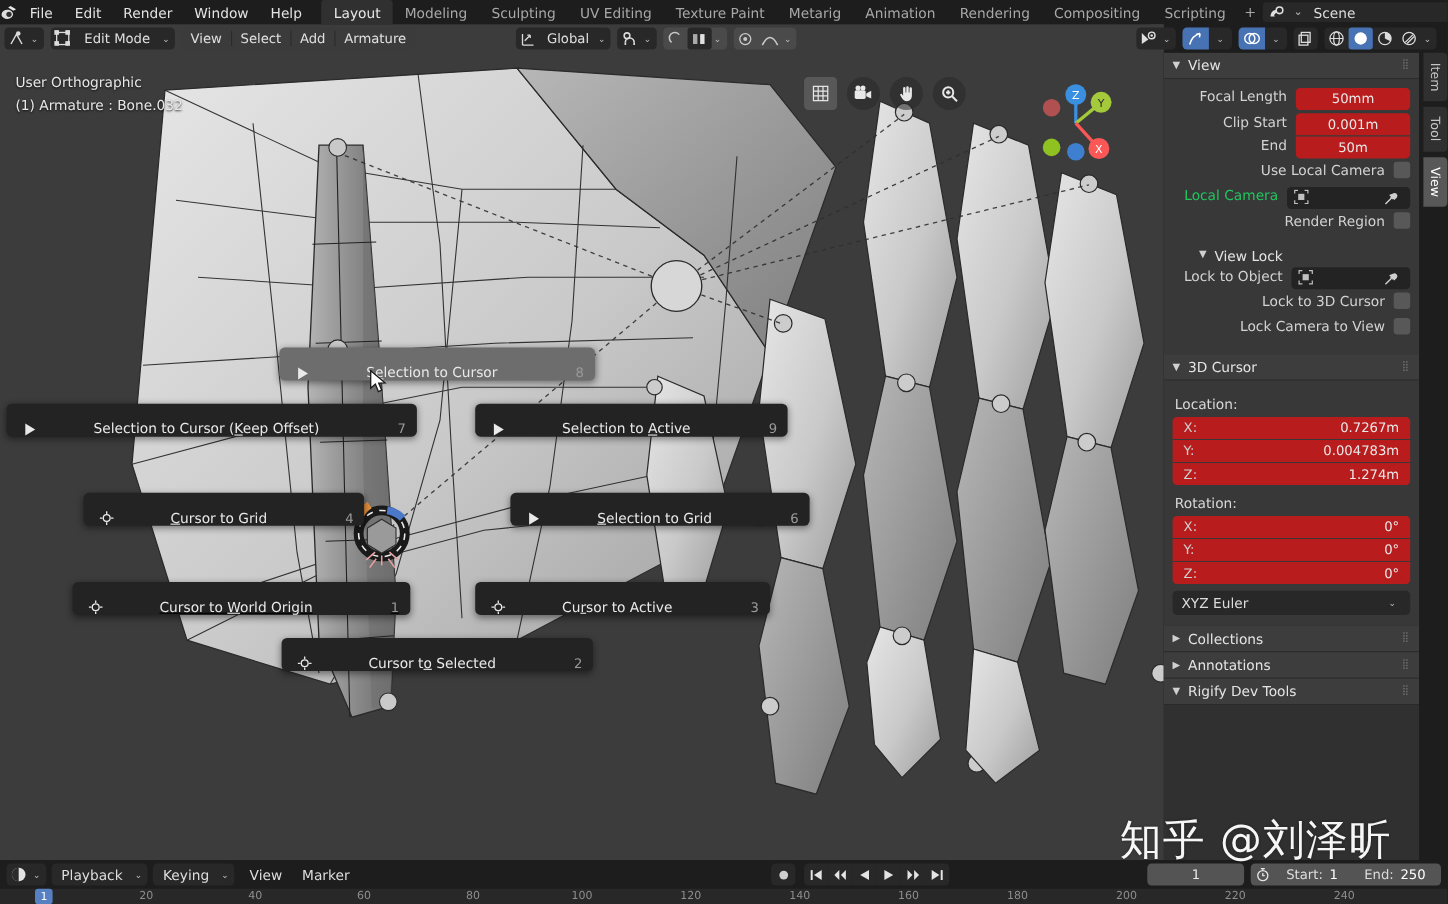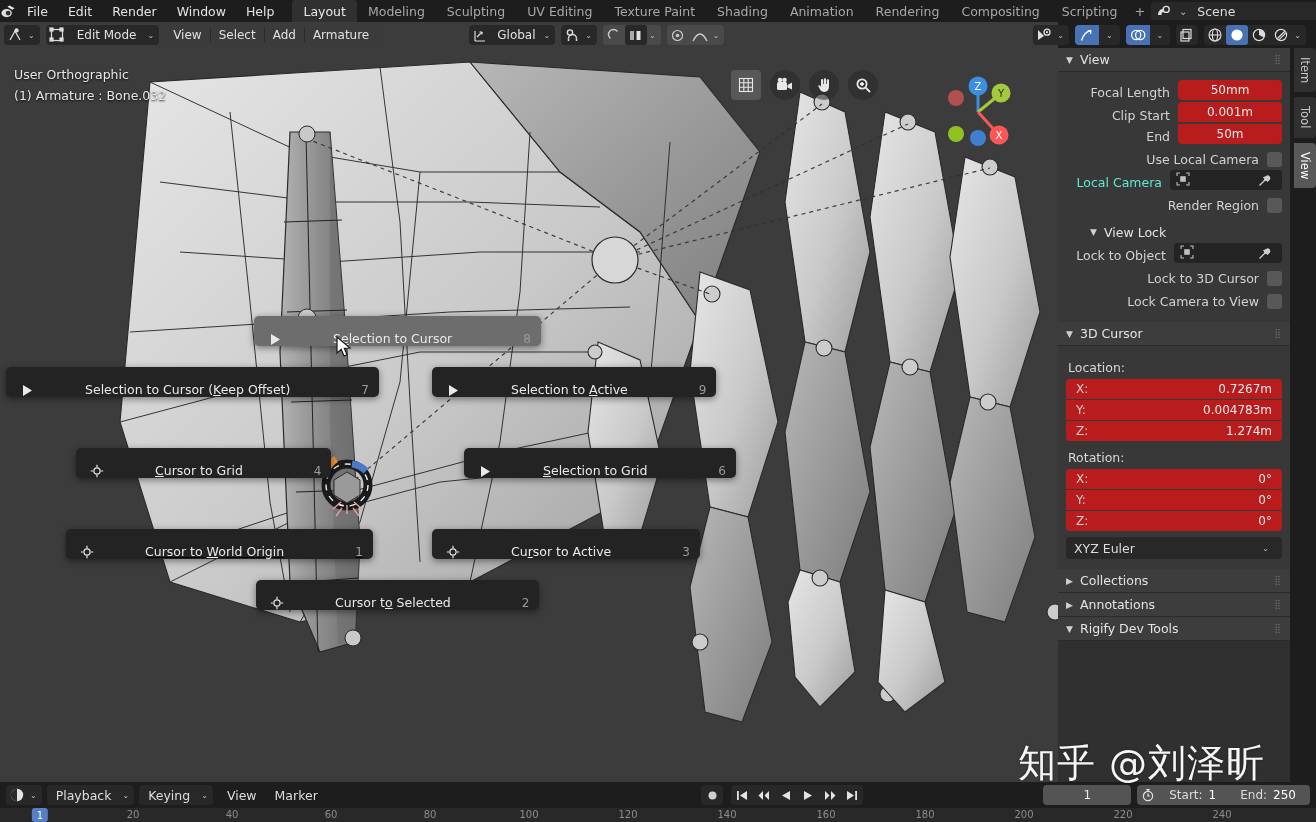--- a/index.html
+++ b/index.html
@@ -78,23 +78,23 @@
   .sbtab.active { background:#585858; color:#fff; }
 
   .phead { display:flex; align-items:center; height:24px; background:#3d3d3d;
     padding:0 8px; border-bottom:1px solid #2a2a2a; }
   .phead.sub { background:transparent; padding-left:24px; height:22px; border:none; }
   .ptri { color:#d0d0d0; font-size:9px; width:14px; }
   .ptitle { color:#e4e4e4; font-size:12.5px; }
   .grip { margin-left:auto; color:#6e6e6e; font-size:9px; letter-spacing:1px; line-height:5px;
     width:16px; text-align:right; }
   .pbody { padding:8px 8px 10px 8px; background:#383838; }
-  .row { display:flex; align-items:flex-end; margin-bottom:3px; height:20px; }
+  .row { display:flex; align-items:flex-start; margin-bottom:3px; height:20px; }
   .rlabel { color:#d3d3d3; font-size:12.5px; text-align:right; padding-right:8px; flex:0 0 auto; }
-  .rlabel.dim { color:#5eead4; }
+  .rlabel.dim { color:#22c55e; }
   .field { background:#b91c1c; border-radius:4px; height:20px; color:#e9e9e9; font-size:12px;
     display:flex; align-items:center; justify-content:center; flex:1 1 auto; }
   .field.stack-top { border-radius:4px 4px 0 0; margin-bottom:1px; }
   .field.stack-mid { border-radius:0; margin-bottom:1px; }
   .field.stack-bot { border-radius:0 0 4px 4px; }
   .fld-lr { display:flex; align-items:center; justify-content:space-between;
     width:100%; padding:0 10px; }
   .fld-k { color:#cfcfcf; font-size:12px; }
   .checkbox { width:15px; height:15px; background:#585858; border-radius:3px; }
   .objfield { flex:1 1 auto; height:20px; background:#232323; border-radius:4px;
@@ -440,21 +440,21 @@
     <div class="tmenu">Edit</div>
     <div class="tmenu">Render</div>
     <div class="tmenu">Window</div>
     <div class="tmenu">Help</div>
     <div class="wsptabs">
       <div class="wtab active">Layout</div>
       <div class="wtab">Modeling</div>
       <div class="wtab">Sculpting</div>
       <div class="wtab">UV Editing</div>
       <div class="wtab">Texture Paint</div>
-      <div class="wtab">Shading</div>
+      <div class="wtab">Metarig</div>
       <div class="wtab">Animation</div>
       <div class="wtab">Rendering</div>
       <div class="wtab">Compositing</div>
       <div class="wtab">Scripting</div>
       <div class="wtab-plus">+</div>
     </div>
     <div class="topright">
       <div class="scene-ctl">
         <span class="scene-ic">
           <svg width="15" height="15" viewBox="0 0 15 15">

